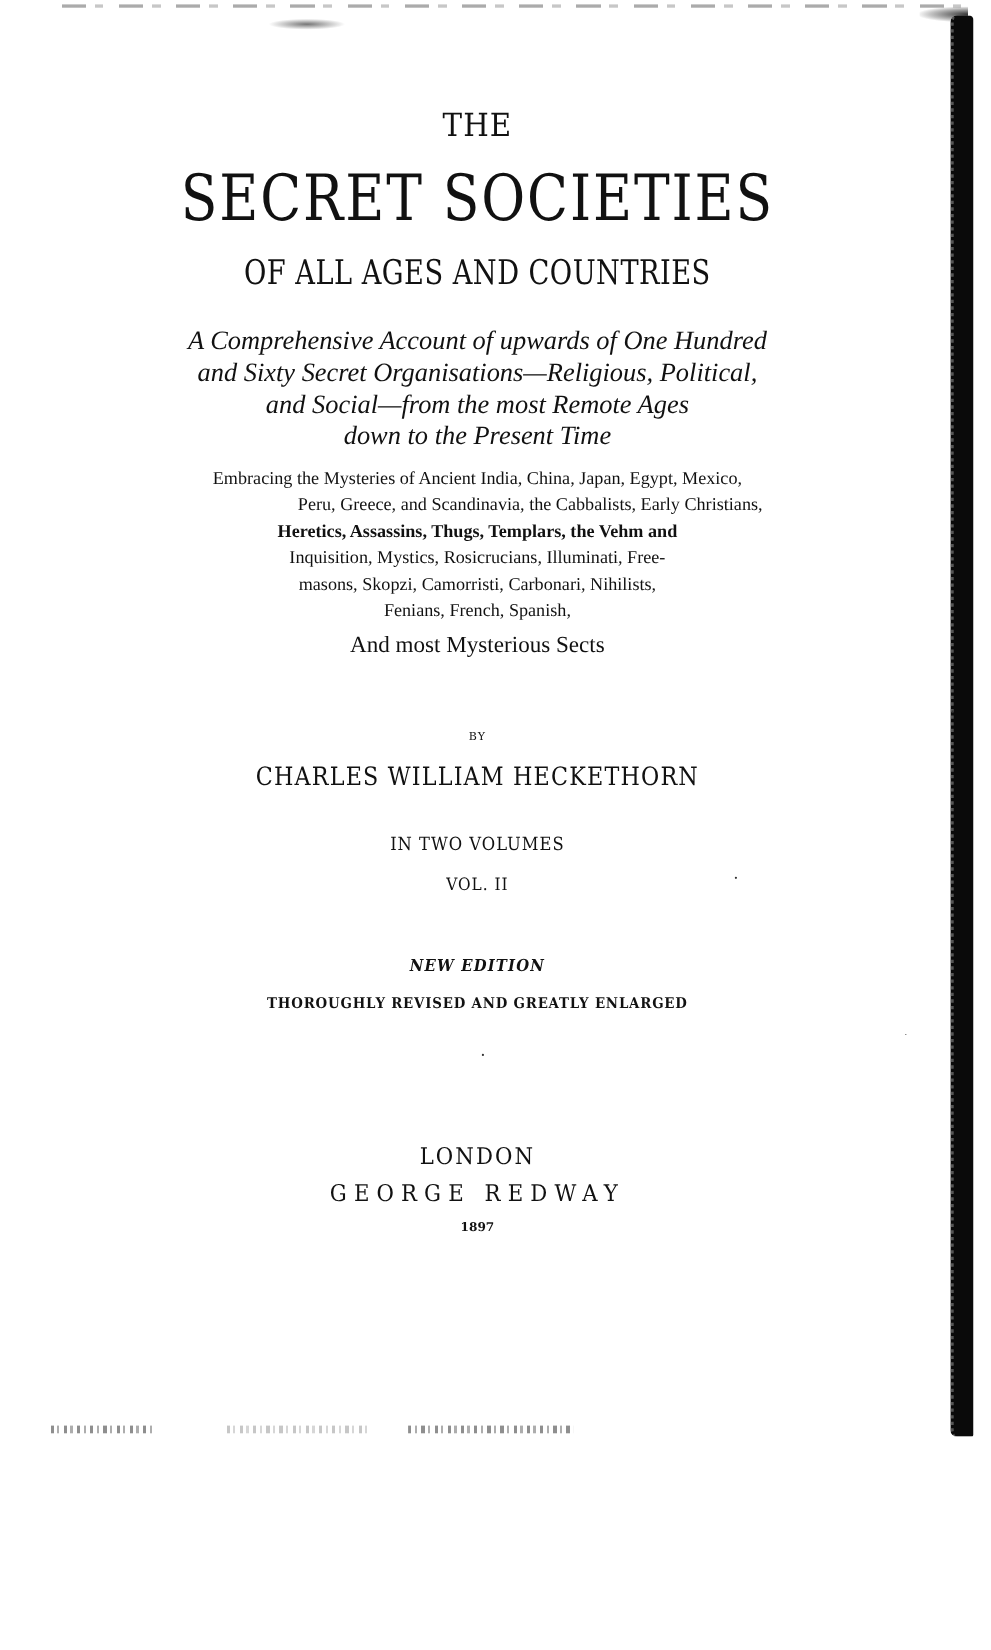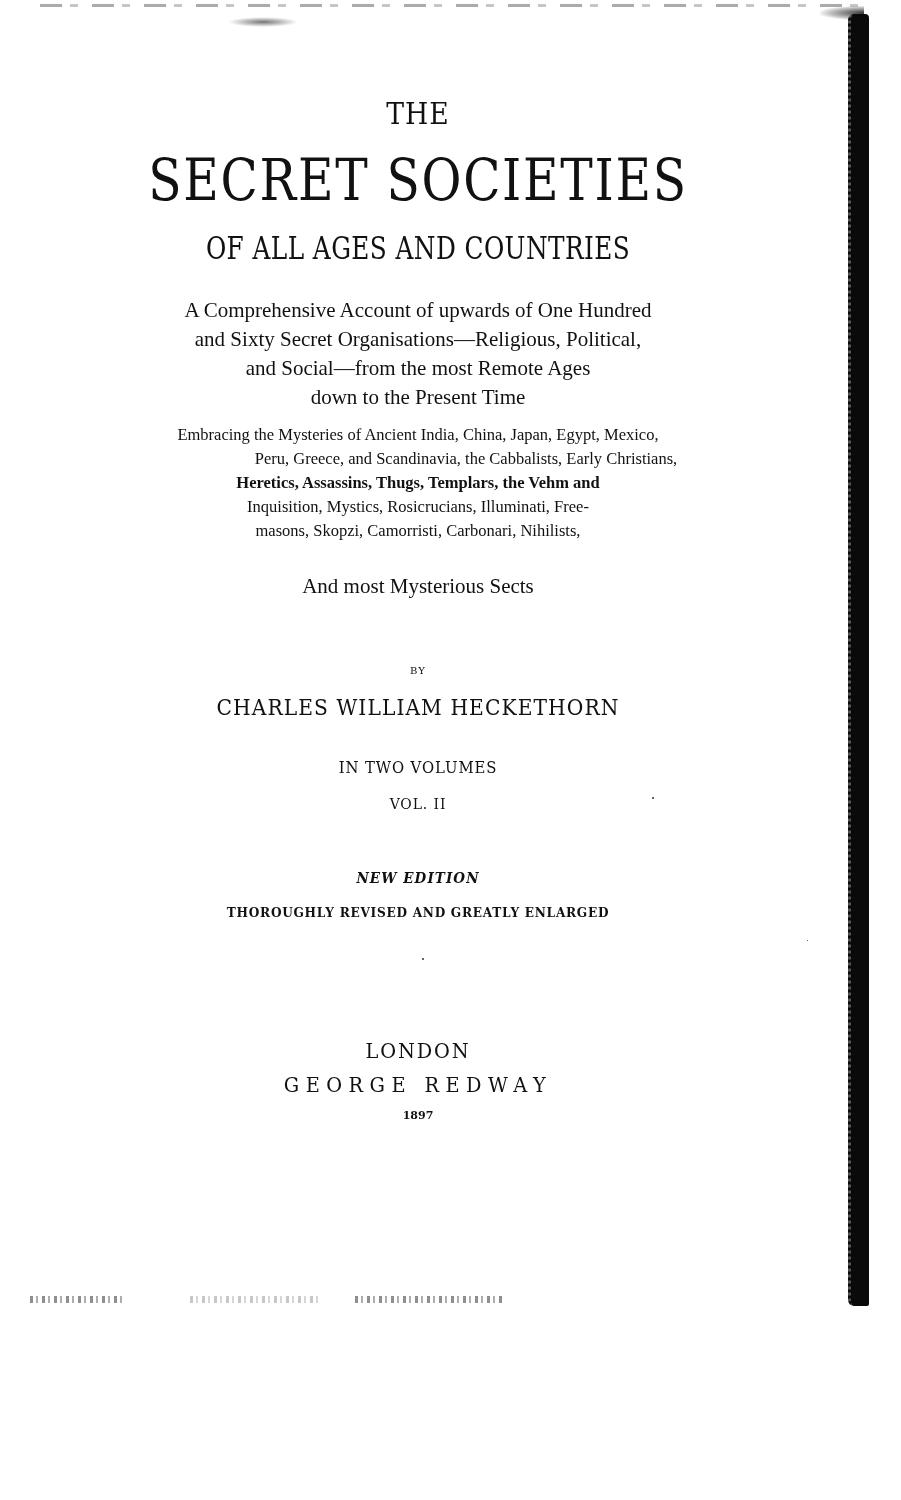--- a/index.html
+++ b/index.html
@@ -10,21 +10,21 @@
     body {
       width: 901px;
       height: 1500px;
       position: relative;
       overflow: hidden;
       color: #111111;
       font-family: "Liberation Serif", "DejaVu Serif", serif;
     }
     .page {
       position: absolute;
-      left: 0; top: 0;
+      left: 16px; top: 0;
       width: 812px; height: 1500px; border-radius: 18px;
     }
     .line {
       position: absolute;
       left: 0;
       width: 836px;
       text-align: center;
       white-space: nowrap;
     }
     
@@ -87,23 +87,24 @@
       transform-origin: center;
     }
     .t-sub {
       top: 230px;
       font-size: 31px;
       letter-spacing: 0.5px;
       font-family: "DejaVu Serif", "Liberation Serif", serif;
       transform: scaleX(0.80);
     }
     .t-desc {
-      font-size: 21px;
+      font-size: 24px;
       line-height: 28.5px;
       font-family: "Liberation Serif", serif;
+      font-style: italic;
     }
     .t-embr {
       font-size: 16.5px;
       line-height: 24.5px;
       font-family: "Liberation Serif", serif;
     }
     .t-other {
       top: 574px;
       font-size: 21px;
       font-family: "Liberation Serif", serif;
@@ -197,20 +198,21 @@
   <div class="line t-desc" style="top:296px;">A Comprehensive Account of upwards of One Hundred</div>
   <div class="line t-desc" style="top:325px;">and Sixty Secret Organisations—Religious, Political,</div>
   <div class="line t-desc" style="top:354px;">and Social—from the most Remote Ages</div>
   <div class="line t-desc" style="top:383px;">down to the Present Time</div>
 
   <div class="line t-embr" style="top:423px;">Embracing the Mysteries of Ancient India, China, Japan, Egypt, Mexico,</div>
   <div class="line t-embr" style="top:447px;padding-left:48px;">Peru, Greece, and Scandinavia, the Cabbalists, Early Christians,</div>
   <div class="line t-embr" style="top:471px;font-weight:bold;">Heretics, Assassins, Thugs, Templars, the Vehm and</div>
   <div class="line t-embr" style="top:495px;">Inquisition, Mystics, Rosicrucians, Illuminati, Free-</div>
   <div class="line t-embr" style="top:519px;">masons, Skopzi, Camorristi, Carbonari, Nihilists,</div>
+  <div class="line t-embr" style="top:543px;">Fenians, French, Spanish,</div>
 
   <div class="line t-other">And most Mysterious Sects</div>
 
   <div class="line t-by">BY</div>
   <div class="line t-author">CHARLES WILLIAM HECKETHORN</div>
   <div class="line t-vols">IN TWO VOLUMES</div>
   <div class="line t-vol">VOL. II</div>
 
   <div class="line t-new">NEW EDITION</div>
   <div class="line t-revised">THOROUGHLY REVISED AND GREATLY ENLARGED</div>

